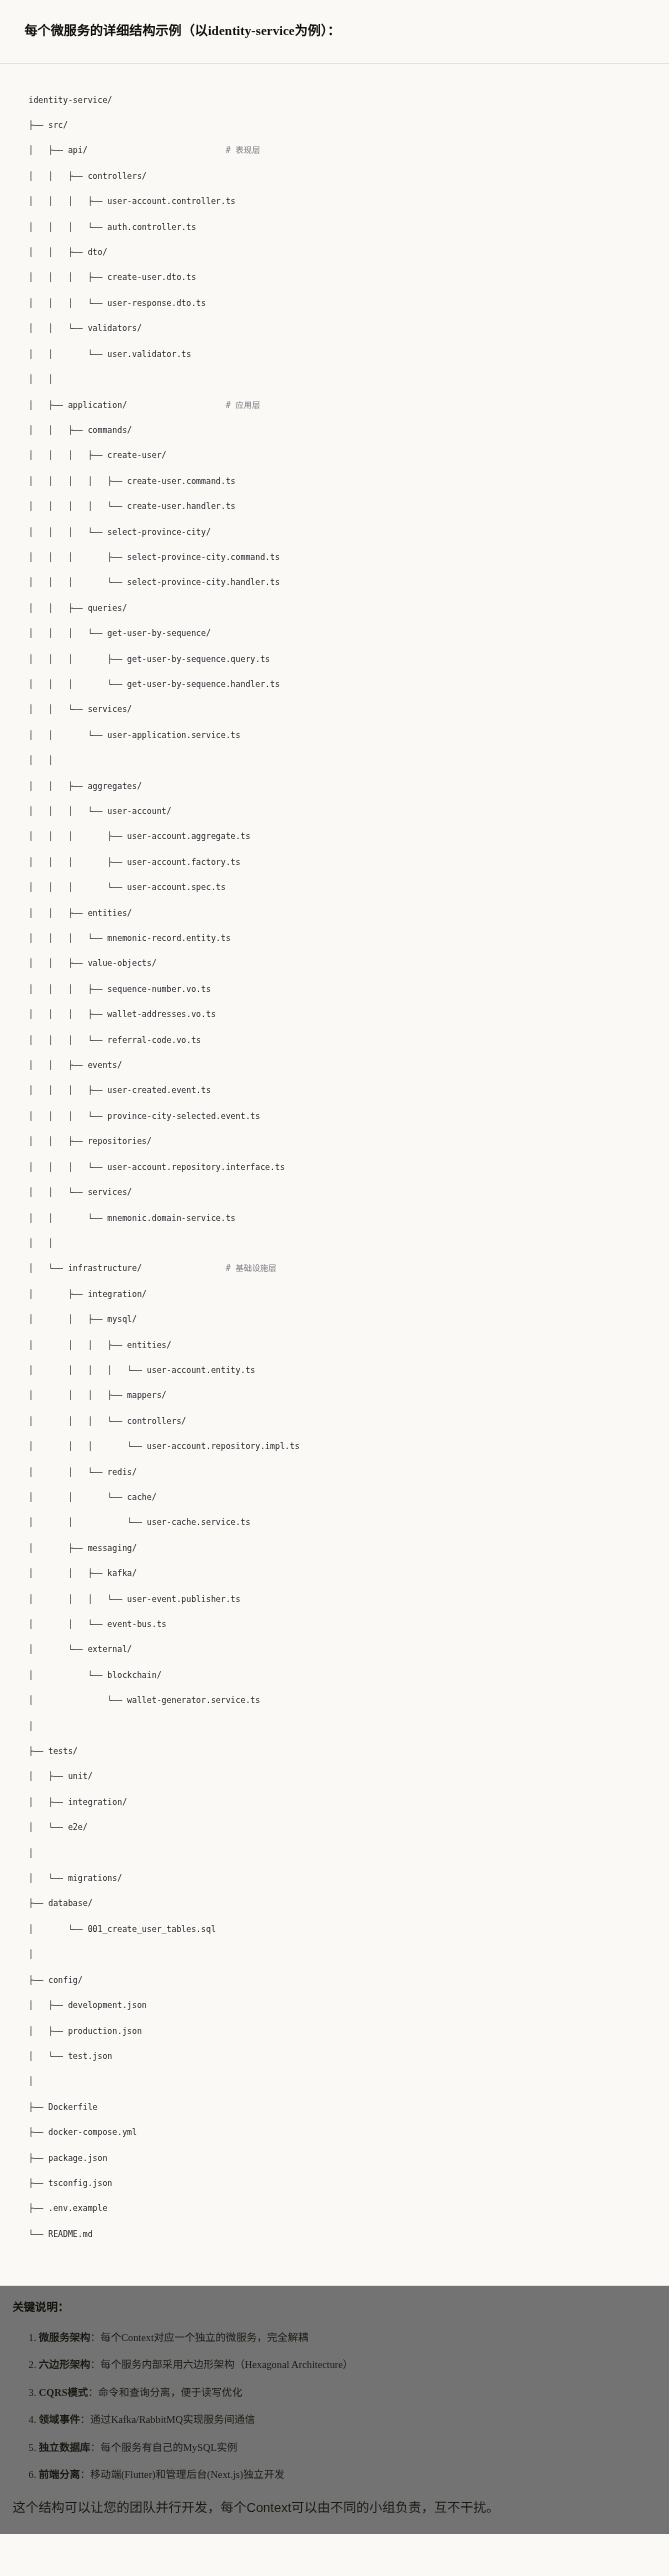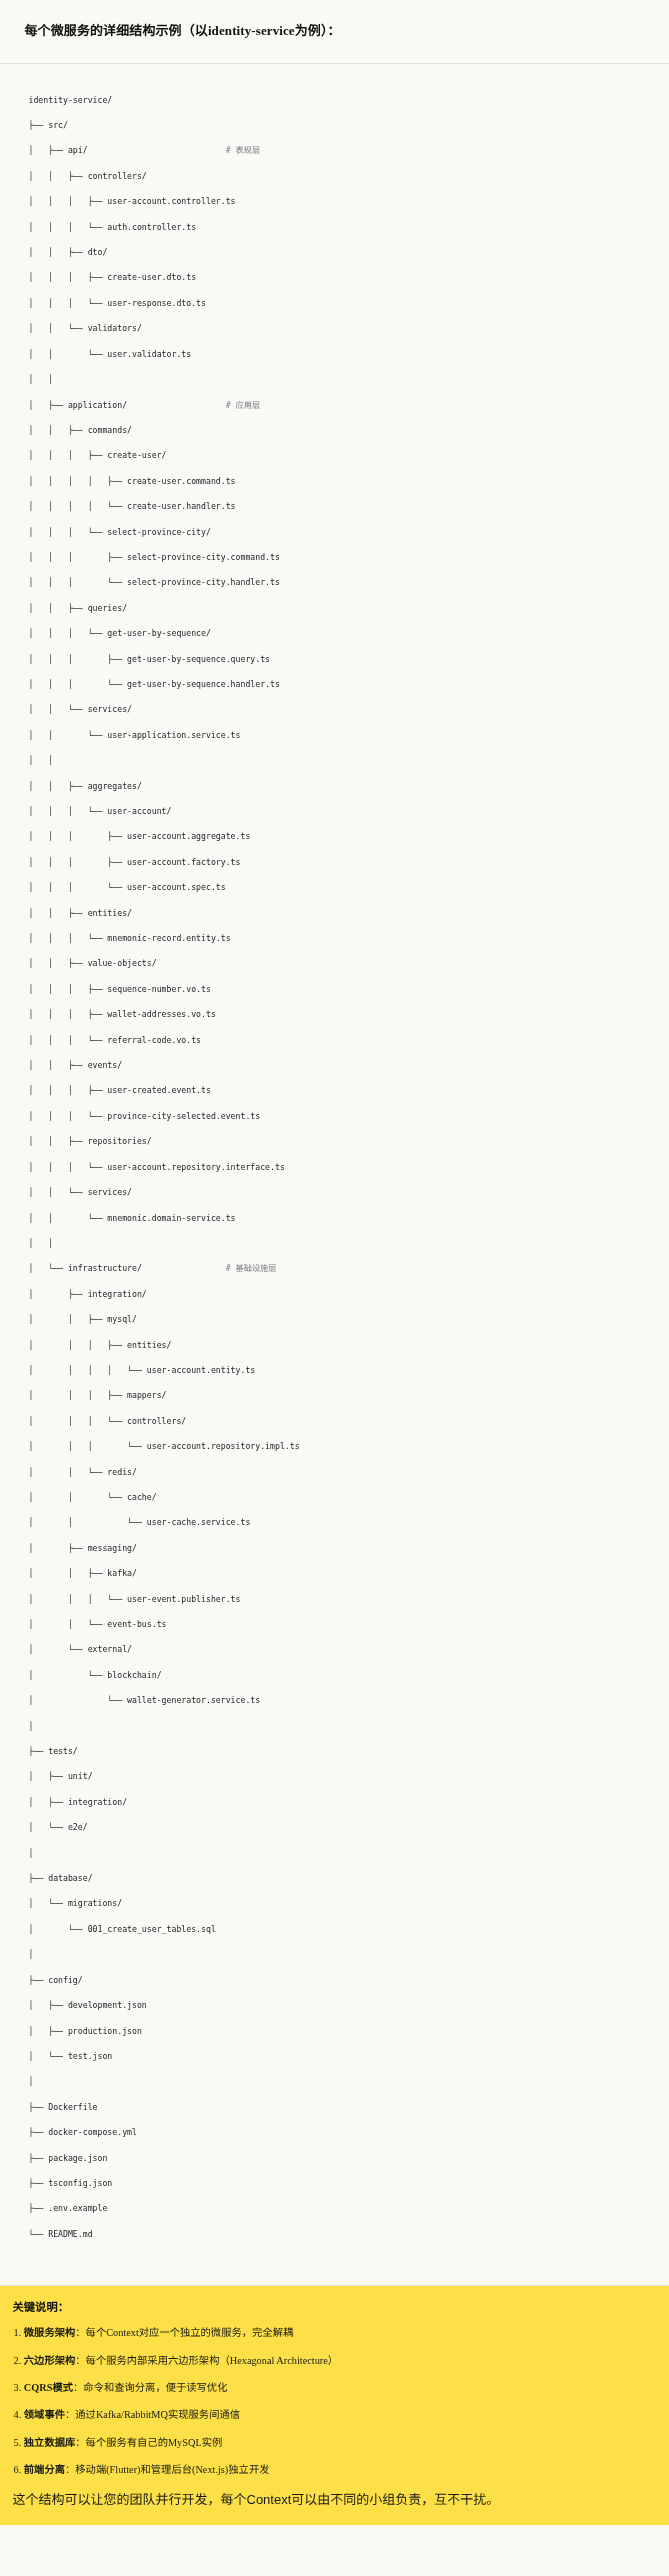--- a/index.html
+++ b/index.html
@@ -54,31 +54,31 @@
   .tree-path {
     color: #24242a;
   }
   .tree-comment {
     color: #7a7a80;
   }
 
   
   .notes-block {
     padding: 11.3px 12.5px 16.3px 12.5px;
-    background: #fde047;
+    background: #737373;
   }
   .notes-title {
     margin: 0 0 11.3px 0;
     font-family: "Liberation Serif", "DejaVu Serif", serif;
     font-weight: bold;
     font-size: 11.3px;
     color: #11110c;
   }
   .notes-list {
-    margin: 1px;
+    margin: 16px;
     padding: 0;
     list-style: none;
   }
   .note-item {
     font-family: "Liberation Serif", "DejaVu Serif", serif;
     font-size: 10.3px;
     line-height: 1.5;
     color: #1a1a14;
     margin-bottom: 12px;
   }
@@ -173,22 +173,22 @@
 <span class="tree-row"><span class="tree-path">│       │   └── event-bus.ts</span></span>
 <span class="tree-row"><span class="tree-path">│       └── external/</span></span>
 <span class="tree-row"><span class="tree-path">│           └── blockchain/</span></span>
 <span class="tree-row"><span class="tree-path">│               └── wallet-generator.service.ts</span></span>
 <span class="tree-row"><span class="tree-path">│</span></span>
 <span class="tree-row"><span class="tree-path">├── tests/</span></span>
 <span class="tree-row"><span class="tree-path">│   ├── unit/</span></span>
 <span class="tree-row"><span class="tree-path">│   ├── integration/</span></span>
 <span class="tree-row"><span class="tree-path">│   └── e2e/</span></span>
 <span class="tree-row"><span class="tree-path">│</span></span>
+<span class="tree-row"><span class="tree-path">│   └── migrations/</span></span>
 <span class="tree-row"><span class="tree-path">├── database/</span></span>
-<span class="tree-row"><span class="tree-path">│   └── migrations/</span></span>
 <span class="tree-row"><span class="tree-path">│       └── 001_create_user_tables.sql</span></span>
 <span class="tree-row"><span class="tree-path">│</span></span>
 <span class="tree-row"><span class="tree-path">├── config/</span></span>
 <span class="tree-row"><span class="tree-path">│   ├── development.json</span></span>
 <span class="tree-row"><span class="tree-path">│   ├── production.json</span></span>
 <span class="tree-row"><span class="tree-path">│   └── test.json</span></span>
 <span class="tree-row"><span class="tree-path">│</span></span>
 <span class="tree-row"><span class="tree-path">├── Dockerfile</span></span>
 <span class="tree-row"><span class="tree-path">├── docker-compose.yml</span></span>
 <span class="tree-row"><span class="tree-path">├── package.json</span></span>

